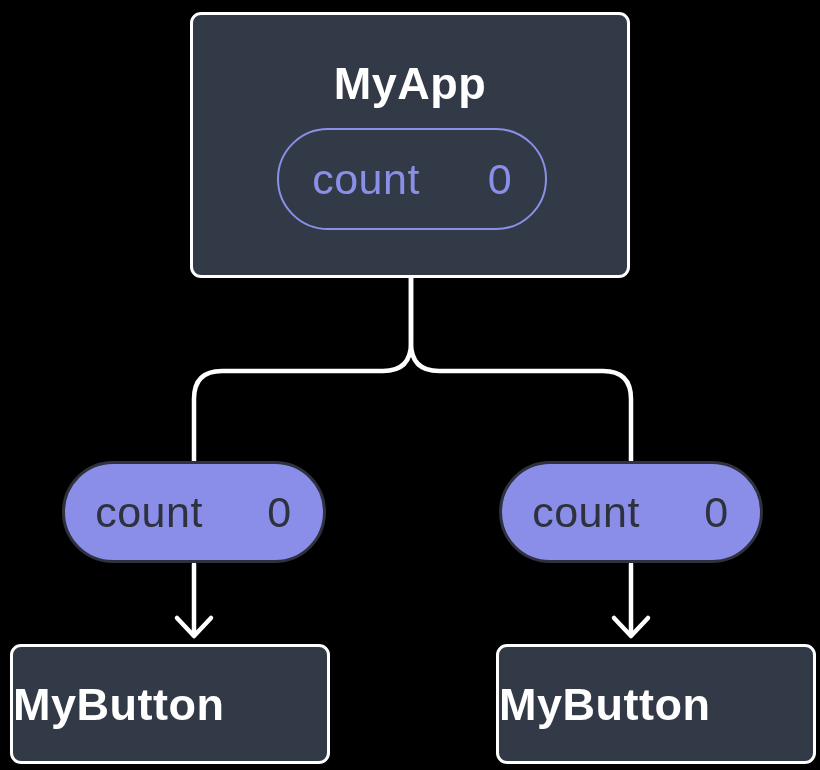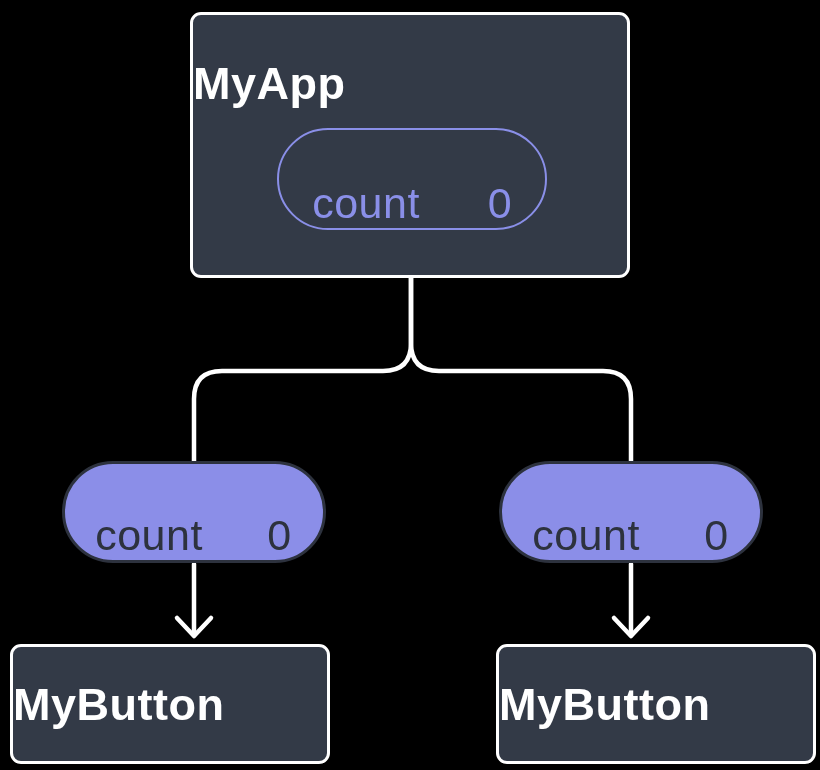--- a/index.html
+++ b/index.html
@@ -26,37 +26,37 @@
     pointer-events:none;
   }
   .node{
     position:absolute;
     background:var(--node-fill);
     border:3px solid var(--node-border);
     border-radius:11px;
   }
   .node-root{
     left:190px;top:12px;width:440px;height:266px;
-    display:flex;align-items:flex-start;
+    display:flex;justify-content:center;align-items:flex-start;
   }
   .node-title{
     color:var(--node-text);
     font-size:45px;font-weight:700;line-height:45px;
     margin-top:46px;
     letter-spacing:0.5px;
   }
   .node-leaf{
     display:flex;align-items:center;
   }
   .node-leaf .node-title{margin-top:0;}
   .leaf-left{left:10px;top:644px;width:320px;height:120px;}
   .leaf-right{left:496px;top:644px;width:320px;height:120px;}
   .pill{
     position:absolute;
-    display:flex;align-items:flex-end;
+    display:flex;align-items:center;
     border-radius:60px;
     font-size:43px;
     letter-spacing:0.5px;
   }
   .pill-outline{
     left:277px;top:128px;width:270px;height:102px;
     border:2px solid var(--accent);
     color:var(--accent);
     background:transparent;
   }

